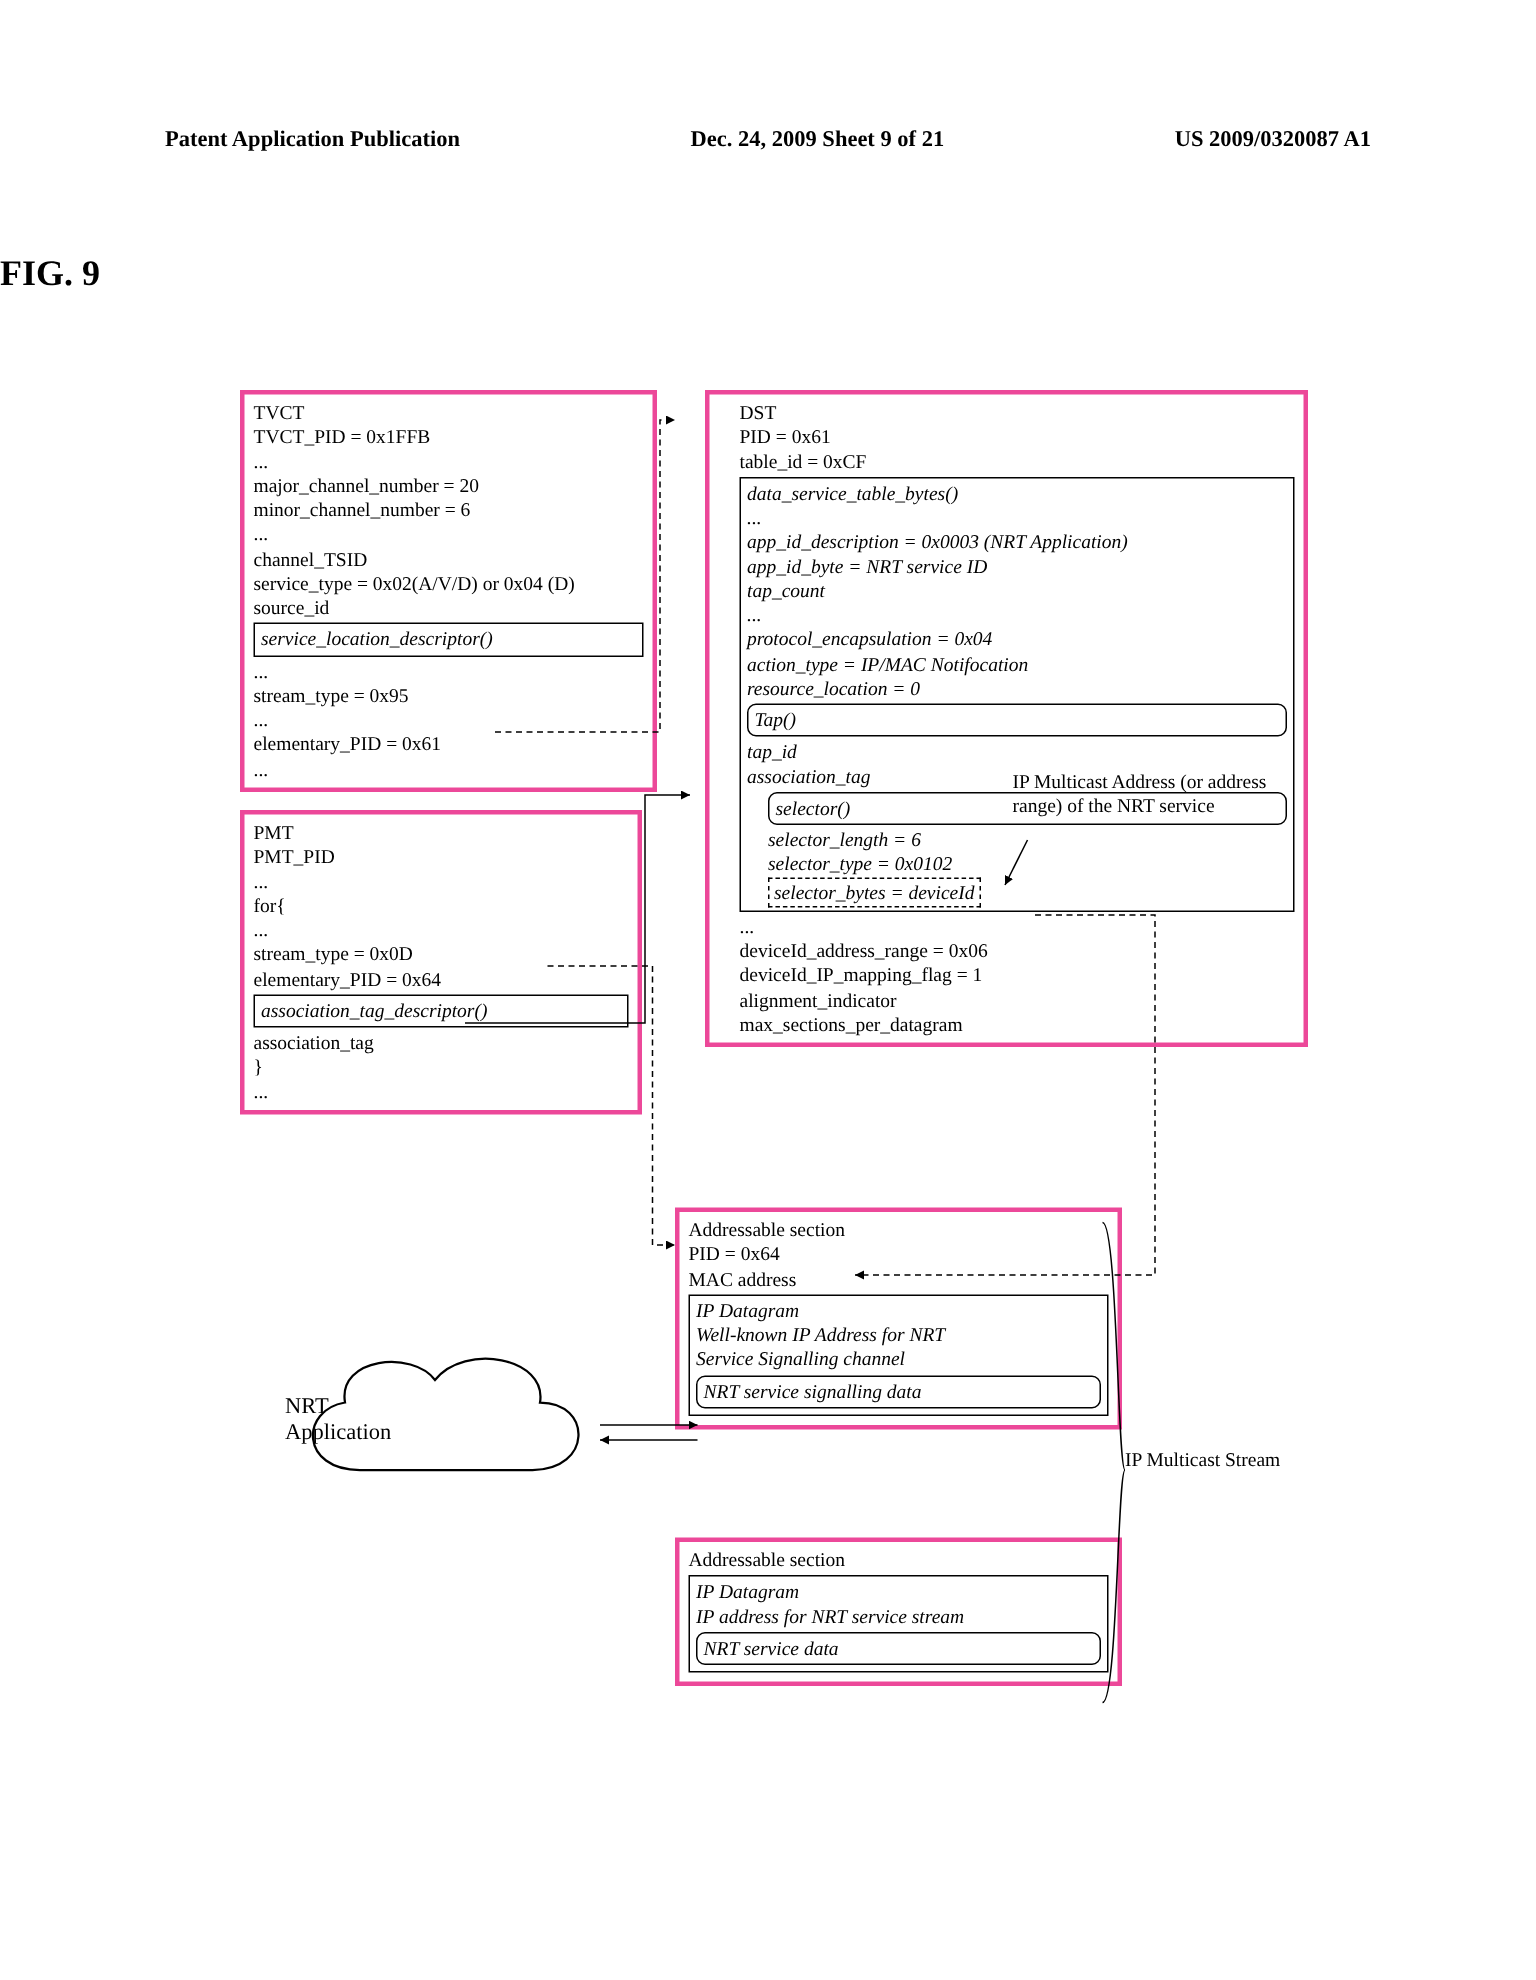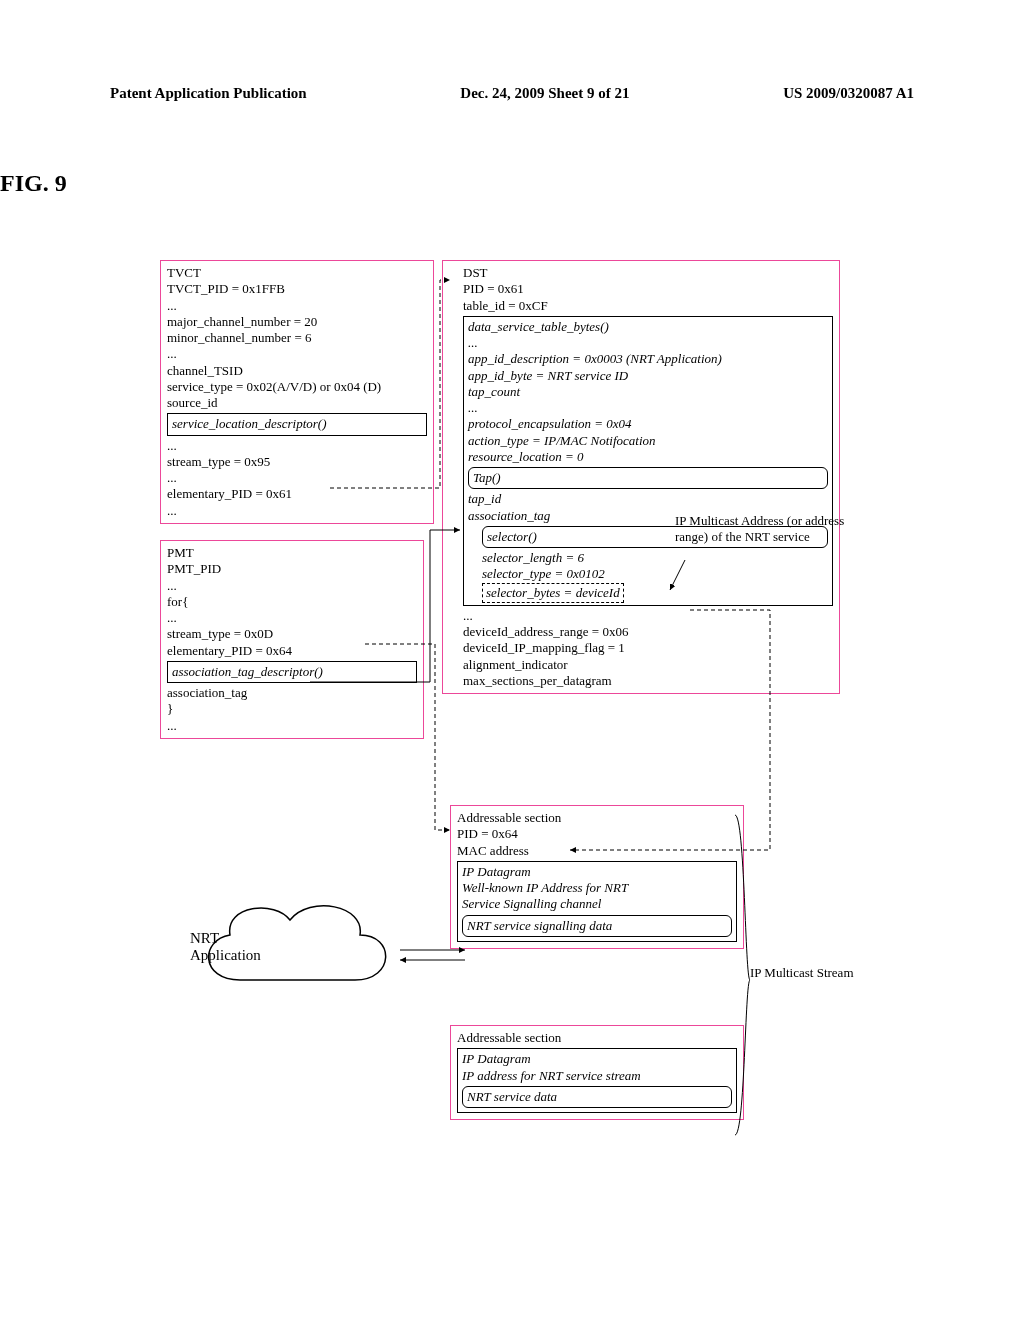--- a/index.html
+++ b/index.html
@@ -31,36 +31,36 @@
   }
   .diagram {
     position: absolute;
     top: 250px;
     left: 130px;
     width: 780px;
     height: 920px;
   }
   .box {
     position: absolute;
-    border: 1px solid #ec4899;
+    border: 3px solid #ec4899;
     background: #fff;
     padding: 4px 6px;
     font-size: 13px;
     line-height: 1.25;
   }
   .inner {
     border: 1px solid #000;
     margin: 2px 0;
     padding: 2px 4px;
     font-style: italic;
   }
   .rounded { border-radius: 6px; }
   .tvct { top: 10px; left: 30px; width: 260px; }
   .pmt { top: 290px; left: 30px; width: 250px; }
-  .dst { top: 10px; left: 312px; width: 370px; padding-left: 20px; }
+  .dst { top: 10px; left: 340px; width: 370px; padding-left: 20px; }
   .addr1 { top: 555px; left: 320px; width: 280px; }
   .addr2 { top: 775px; left: 320px; width: 280px; }
   .cloud {
     position: absolute;
     top: 640px;
     left: 60px;
     width: 210px;
     height: 120px;
     text-align: left;
     font-size: 15px;

